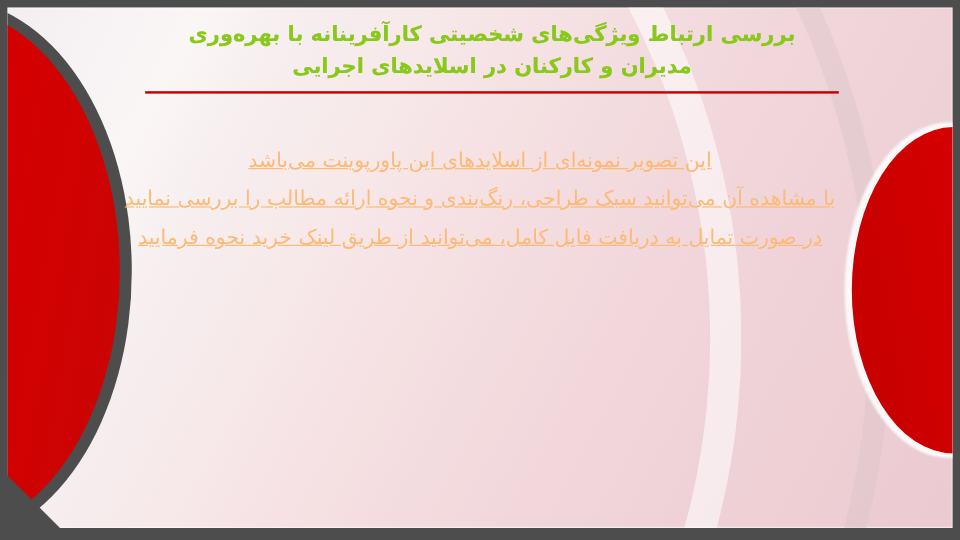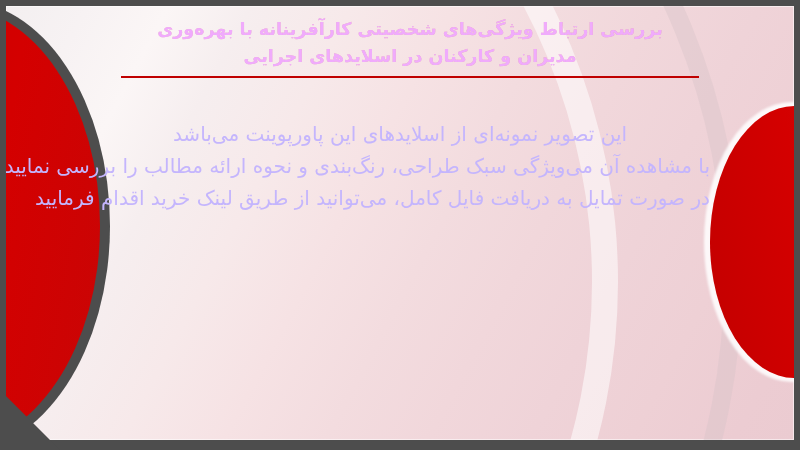--- a/index.html
+++ b/index.html
@@ -116,21 +116,21 @@
   
   .title-block {
     position: absolute;
     left: 110px;
     top: 16px;
     width: 600px;
     text-align: center;
     z-index: 6;
   }
   .title-line {
-    color: #f0abfc;
+    color: #84cc16;
     font-size: 17.5px;
     font-weight: bold;
     line-height: 27px;
     letter-spacing: 0px;
     white-space: nowrap;
     direction: rtl;
     text-shadow: 0 0 0.5px rgba(192,0,0,0.25);
   }
   .title-rule {
     margin: 6px auto 0 auto;
@@ -143,25 +143,26 @@
   .body-block {
     position: absolute;
     left: 90px;
     top: 118px;
     width: 620px;
     text-align: center;
     z-index: 6;
     direction: rtl;
   }
   .body-line {
-    color: #c4b5fd;
-    font-size: 20px;
+    color: #fdba74;
+    font-size: 17px;
     line-height: 32px;
     white-space: nowrap;
     direction: rtl;
+    text-decoration: underline;
   }
 
   
   .bottom-wedge {
     position: absolute;
     left: 0;
     bottom: 0;
     width: 120px;
     height: 60px;
     background: #4d4d4d;
@@ -202,17 +203,17 @@
   <div class="bottom-wedge"></div>
 
   <div class="title-block">
     <div class="title-line">بررسی ارتباط ویژگی‌های شخصیتی کارآفرینانه با بهره‌وری</div>
     <div class="title-line">مدیران و کارکنان در اسلایدهای اجرایی</div>
     <div class="title-rule"></div>
   </div>
 
   <div class="body-block">
     <div class="body-line">این تصویر نمونه‌ای از اسلایدهای این پاورپوینت می‌باشد</div>
-    <div class="body-line">با مشاهده آن می‌ویژگی سبک طراحی، رنگ‌بندی و نحوه ارائه مطالب را بررسی نمایید</div>
-    <div class="body-line">در صورت تمایل به دریافت فایل کامل، می‌توانید از طریق لینک خرید اقدام فرمایید</div>
+    <div class="body-line">با مشاهده آن می‌توانید سبک طراحی، رنگ‌بندی و نحوه ارائه مطالب را بررسی نمایید</div>
+    <div class="body-line">در صورت تمایل به دریافت فایل کامل، می‌توانید از طریق لینک خرید نحوه فرمایید</div>
   </div>
 
 </div>
 
 </body></html>

